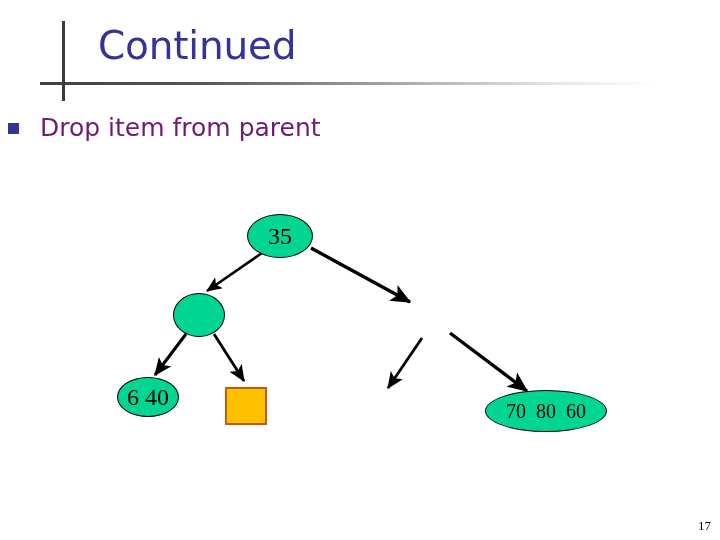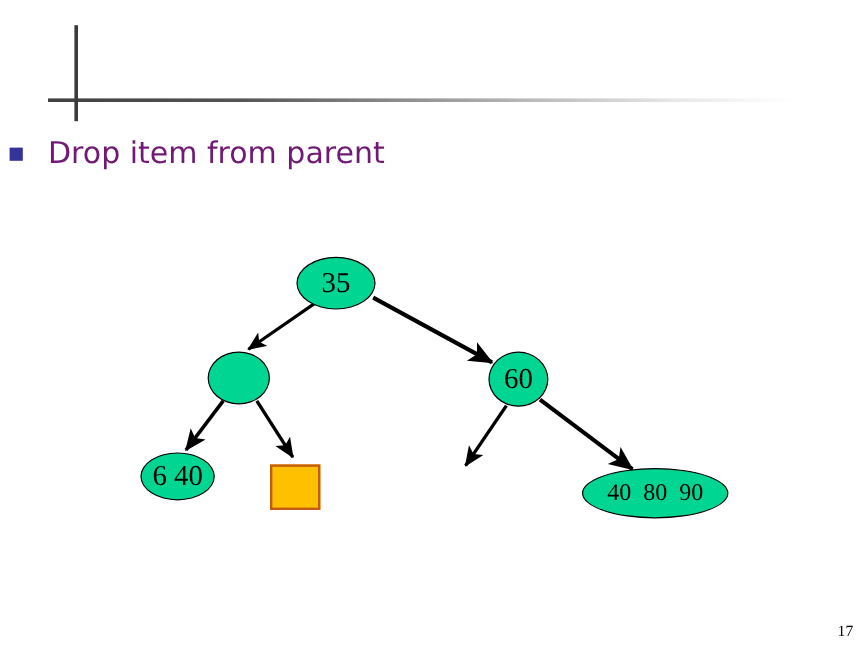--- a/index.html
+++ b/index.html
@@ -124,20 +124,21 @@
     color: #000000;
     font-family: "Liberation Serif", serif;
   }
 </style>
 </head>
 <body>
 
 <div id="slide-header">
   <div id="title-rule-horizontal"></div>
   <div id="title-rule-vertical"></div>
+  <div id="slide-title">Continued</div>
 </div>
 
 <div id="bullet-row">
   <span id="bullet-marker"></span>
   <span id="bullet-text">Drop item from parent</span>
 </div>
 
 <div id="tree-diagram">
   <svg id="edges-layer" viewBox="0 0 720 540">
     <defs>
@@ -151,23 +152,22 @@
     <line x1="186" y1="334" x2="155" y2="375" stroke="#000000" stroke-width="3" marker-end="url(#arrowhead)"></line>
     <line x1="214" y1="334" x2="244" y2="381" stroke="#000000" stroke-width="2.8" marker-end="url(#arrowhead)"></line>
     <line x1="422" y1="338" x2="388" y2="388" stroke="#000000" stroke-width="2.8" marker-end="url(#arrowhead)"></line>
     <line x1="450" y1="333" x2="527" y2="391" stroke="#000000" stroke-width="3.4" marker-end="url(#arrowhead)"></line>
   </svg>
 
   <div class="tree-node" style="left:247px; top:214px; width:66px; height:44px;">35</div>
 
   <div class="tree-node empty-node" style="left:173px; top:293px; width:52px; height:44px;"></div>
 
-  <div class="tree-node" style="left:407px; top:293px; width:50px; height:46px;">60</div>
 
   <div class="tree-node" style="left:117px; top:377px; width:62px; height:40px;">6 40</div>
 
   <div id="node-deleted-rect" style="left:225px; top:387px; width:42px; height:38px;"></div>
 
 
-  <div class="tree-node wide-node" style="left:485px; top:390px; width:122px; height:42px;">40  80  90</div>
+  <div class="tree-node wide-node" style="left:485px; top:390px; width:122px; height:42px;">70  80  60</div>
 </div>
 
 <div id="page-number">17</div>
 
 </body></html>

